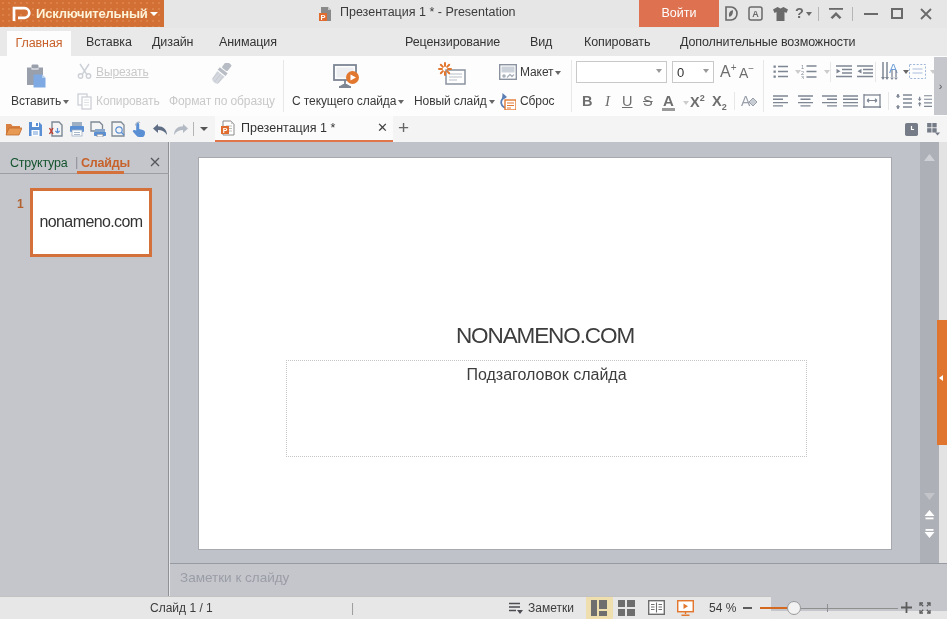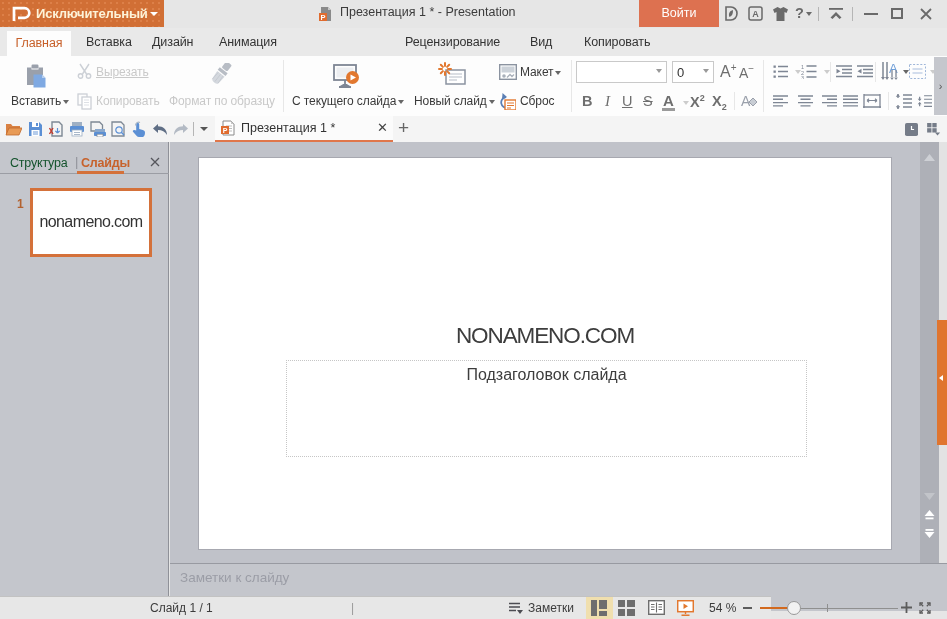--- a/index.html
+++ b/index.html
@@ -98,20 +98,21 @@
     <path d="M1 1 L11 11 M11 1 L1 11" stroke="#6a6a6a" stroke-width="1.8"></path>
   </svg>
   <div class="abs" id="tabrow">
     <div class="tab" id="tab-active">Главная</div>
     <div class="tab" style="left:86px;">Вставка</div>
     <div class="tab" style="left:152px;">Дизайн</div>
     <div class="tab" style="left:219px;">Анимация</div>
     <div class="tab" style="left:405px;">Рецензирование</div>
     <div class="tab" style="left:530px;">Вид</div>
     <div class="tab" style="left:584px;">Копировать</div>
+    <div class="tab" style="left:680px;">Дополнительные возможности</div>
   </div>
   <div class="abs" id="ribbon">
 
     <svg class="abs" style="left:26px; top:8px;" width="20" height="24" viewBox="0 0 20 24">
       <path d="M1 3.5 h4.5 v2 h7 v-2 H17 v17.5 H1 z" fill="#9aa0ab"></path>
       <rect x="5.5" y="0.5" width="7" height="4" rx="1.2" fill="#9aa0ab"></rect>
       <path d="M7.5 10.5 h8.5 l3.5 3.5 v9.5 h-12 z" fill="#7fa9e2"></path>
       <path d="M16 10.5 l3.5 3.5 h-3.5 z" fill="#b7cfee"></path>
     </svg>
     <div class="rlabel" style="left:11px; top:38px;">Вставить<span class="dropcaret"></span></div>

